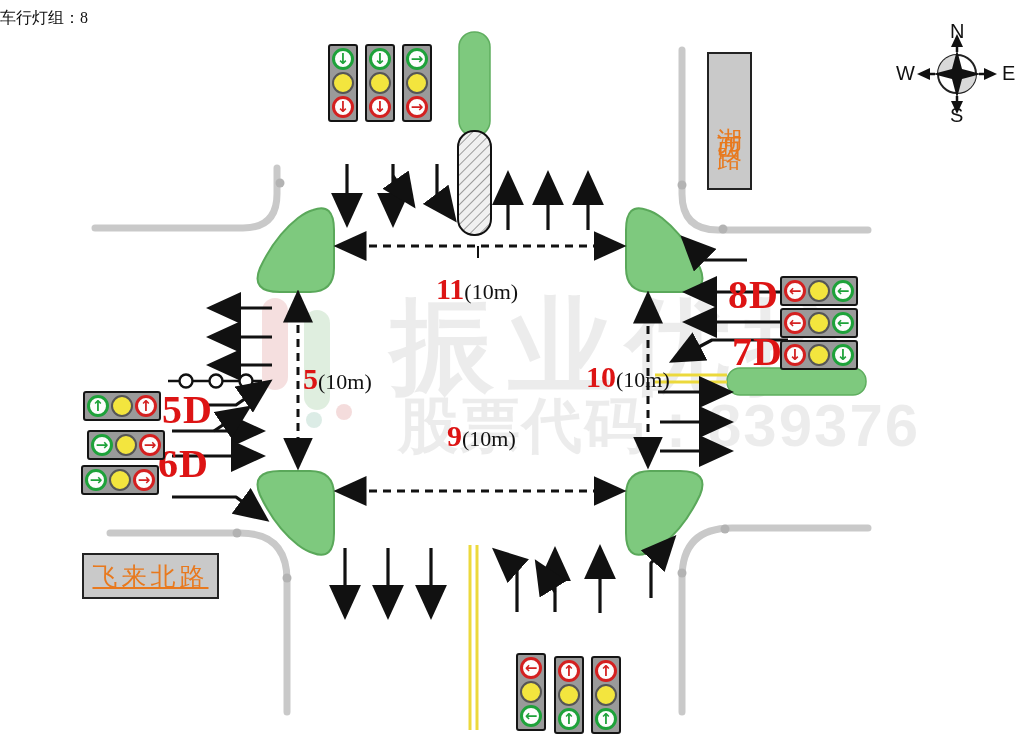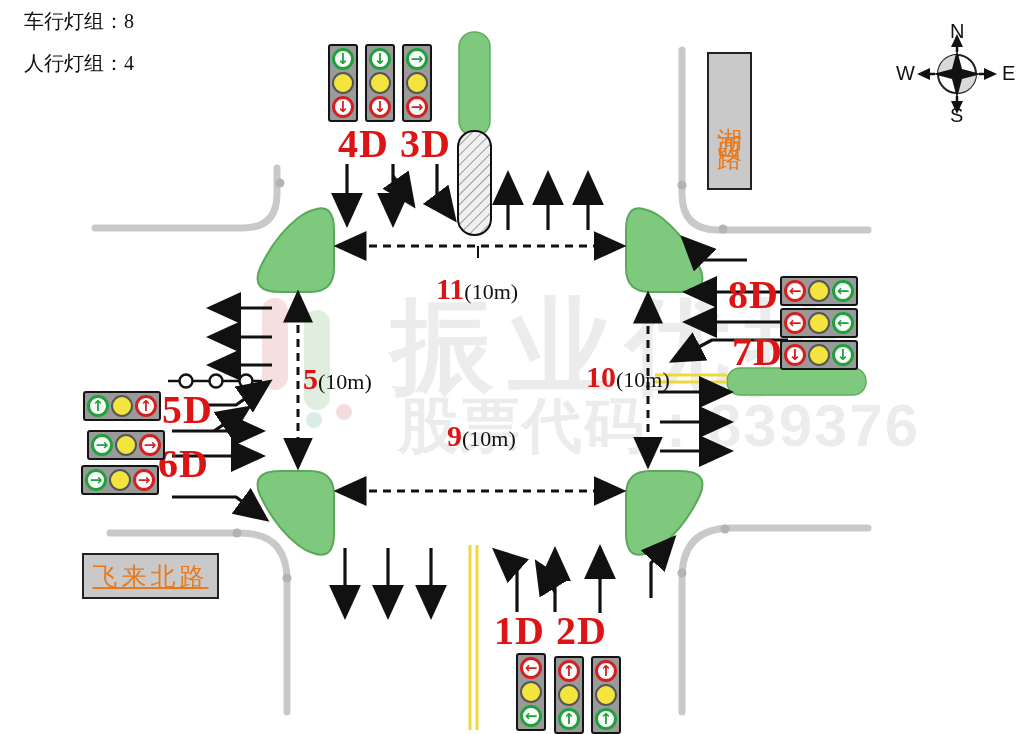--- a/index.html
+++ b/index.html
@@ -6,21 +6,21 @@
   #canvas{position:relative;width:1024px;height:734px;background:#fff;overflow:hidden;
           font-family:"Liberation Serif", serif;}
   .layer{position:absolute;left:0;top:0;z-index:1;}
   .txt{position:absolute;white-space:nowrap;}
   
   .wm{z-index:0;color:#000;opacity:0.07;font-weight:bold;font-family:"Liberation Sans",sans-serif;}
   .wm-brand{left:390px;top:278px;font-size:104px;letter-spacing:14px;}
   .wm-stock{left:398px;top:386px;font-size:60px;letter-spacing:2px;text-align:center;}
   .wm-shape{position:absolute;z-index:0;}
   
-  .title-line{left:24px;font-size:20px;color:#111;z-index:3;}
+  .title-line{left:0;font-size:16px;color:#111;z-index:3;}
   
   .dlabel{position:absolute;z-index:4;color:#dd1414;font-weight:bold;font-size:40px;line-height:1;letter-spacing:1px;}
   
   .measure{position:absolute;z-index:3;line-height:1;}
   .dnum{color:#dd1414;font-weight:bold;font-size:30px;vertical-align:baseline;}
   .dunit{color:#111;font-weight:normal;font-size:22px;vertical-align:baseline;}
   
   .roadsign{position:absolute;z-index:3;background:#c9c9c9;border:2px solid #222;
             color:#e8791e;font-size:25px;display:flex;align-items:center;justify-content:center;}
   .roadsign-v{writing-mode:vertical-rl;text-orientation:upright;letter-spacing:9px;}
@@ -181,32 +181,29 @@
       <line x1="979" y1="74" x2="984" y2="74" stroke="#111" stroke-width="2.5"></line>
       <polygon points="997,74 984,68 984,80" fill="#111"></polygon>
       <line x1="957" y1="96" x2="957" y2="101" stroke="#111" stroke-width="2.5"></line>
       <polygon points="957,114 951,101 963,101" fill="#111"></polygon>
       <line x1="935" y1="74" x2="930" y2="74" stroke="#111" stroke-width="2.5"></line>
       <polygon points="917,74 930,68 930,80" fill="#111"></polygon>
     </g>
   </svg>
 
   <div class="txt title-line" style="top:8px">车行灯组：8</div>
-  <div class="txt title-line" style="top:50px">人行灯组：4</div>
 
   <div class="compass-letter" style="left:950px;top:20px">N</div>
   <div class="compass-letter" style="left:1002px;top:62px">E</div>
   <div class="compass-letter" style="left:950px;top:104px">S</div>
   <div class="compass-letter" style="left:896px;top:62px">W</div>
 
   <div class="roadsign roadsign-v" style="left:707px;top:52px;width:41px;height:134px">湖西路</div>
   <div class="roadsign roadsign-h" style="left:82px;top:553px;width:133px;height:42px">飞来北路</div>
 
-  <div class="dlabel" style="left:338px;top:124px">4D 3D</div>
-  <div class="dlabel" style="left:494px;top:611px">1D 2D</div>
   <div class="dlabel" style="left:162px;top:390px">5D</div>
   <div class="dlabel" style="left:158px;top:444px">6D</div>
   <div class="dlabel" style="left:728px;top:275px">8D</div>
   <div class="dlabel" style="left:732px;top:332px">7D</div>
 
   <div class="measure" style="left:436px;top:274px">
     <span class="dnum">11</span><span class="dunit">(10m)</span>
   </div>
   <div class="measure" style="left:303px;top:364px">
     <span class="dnum">5</span><span class="dunit">(10m)</span>

